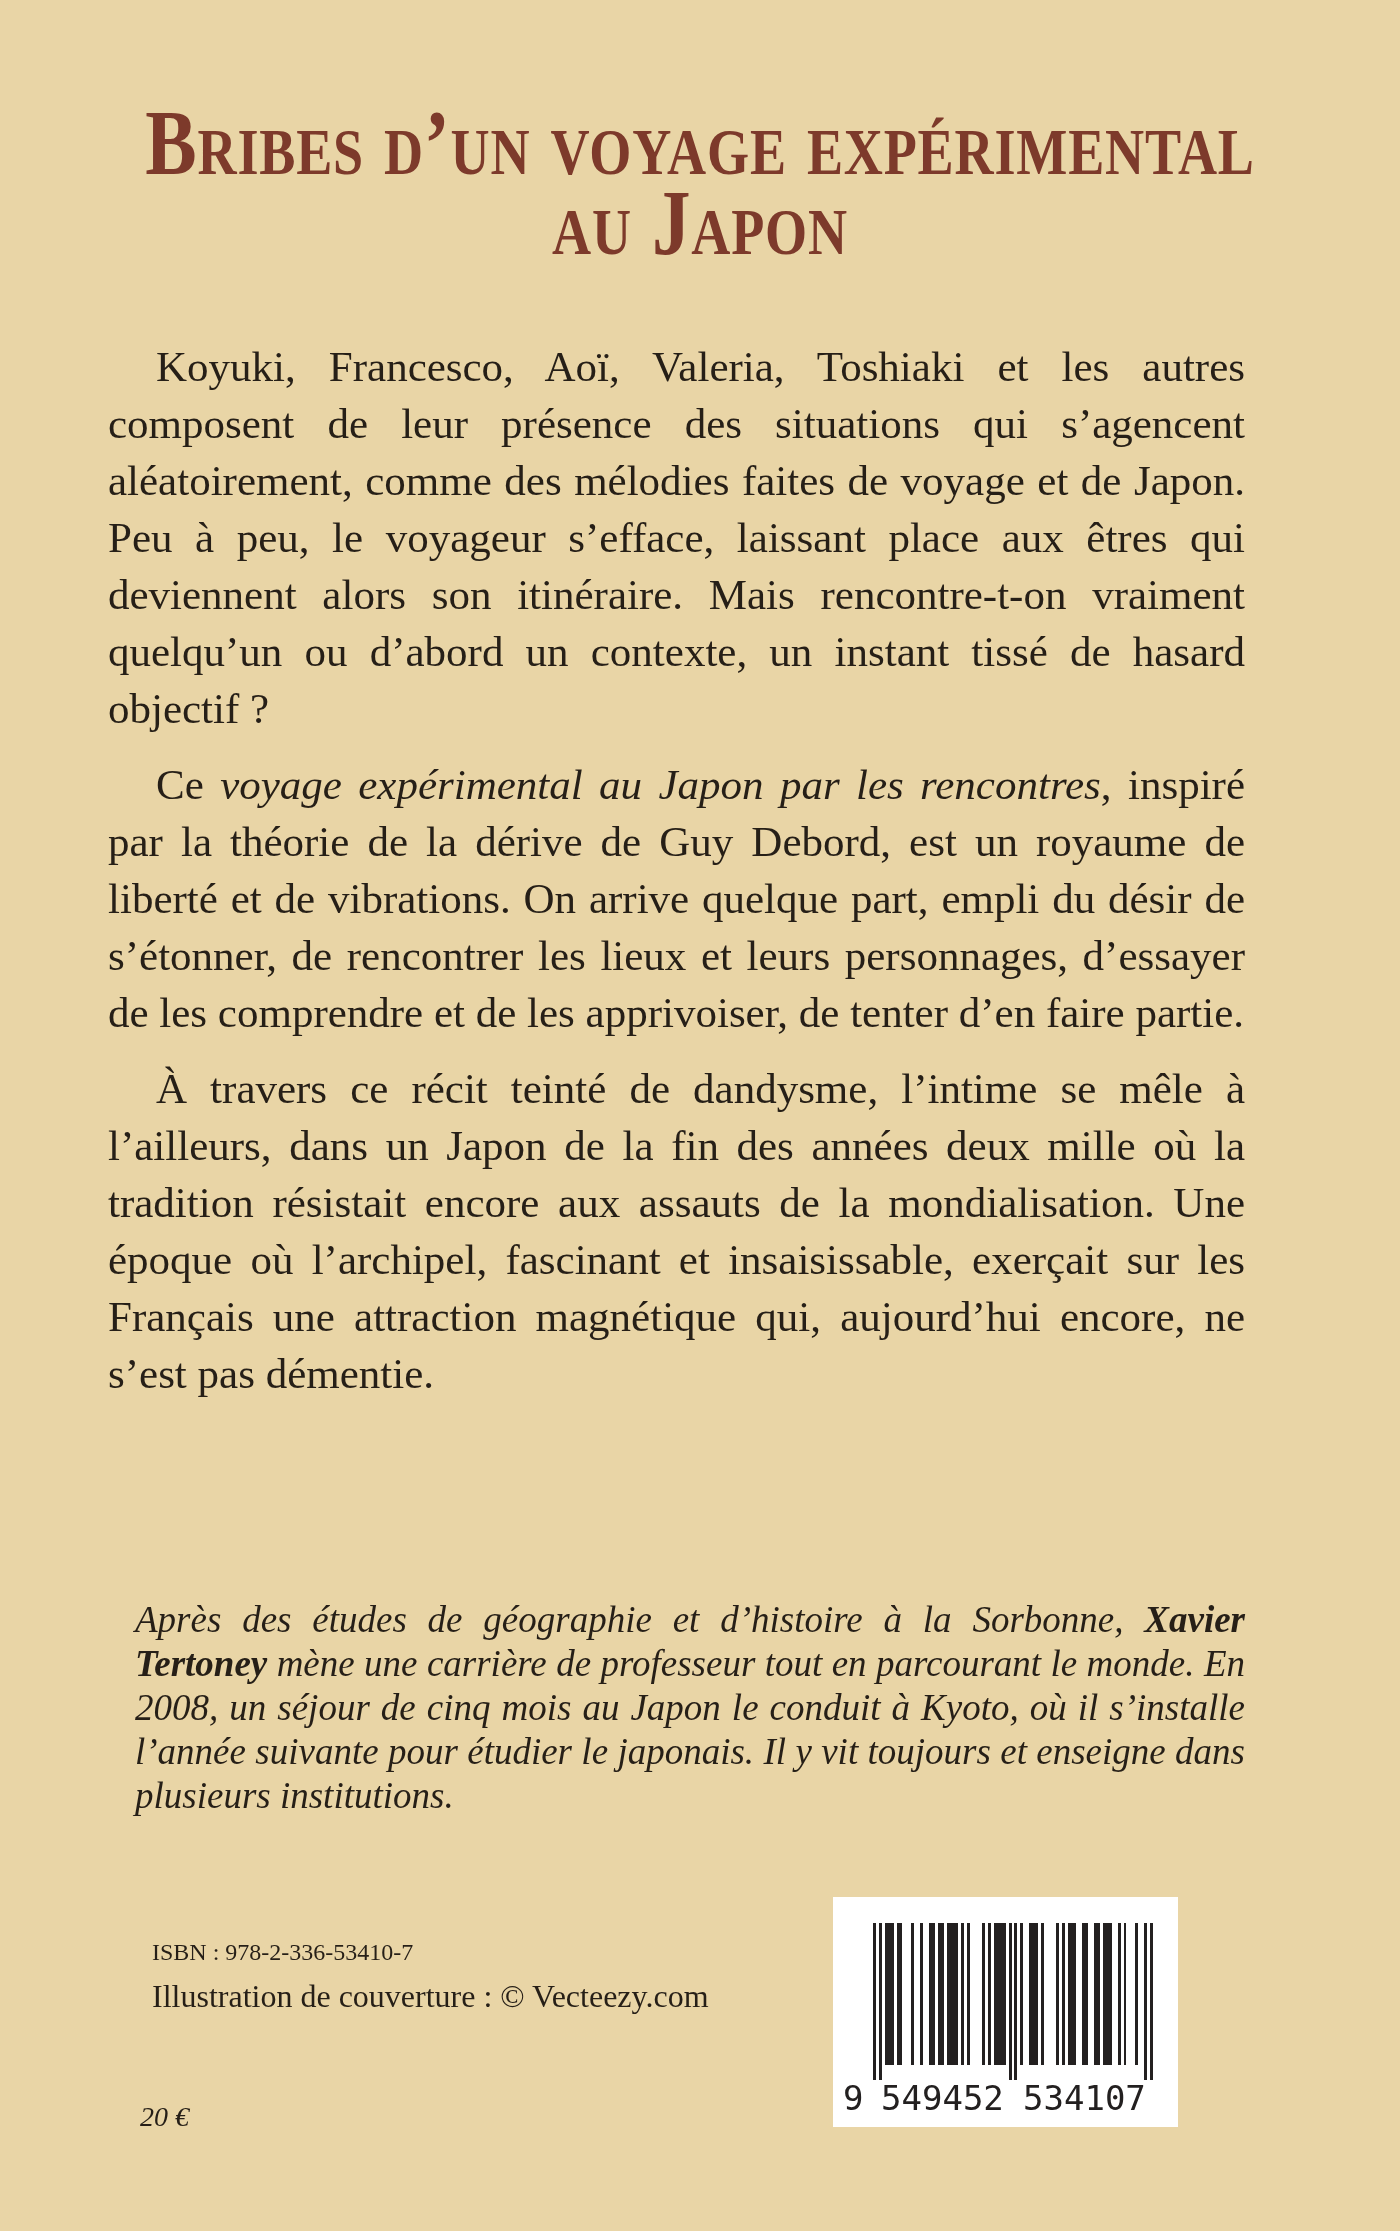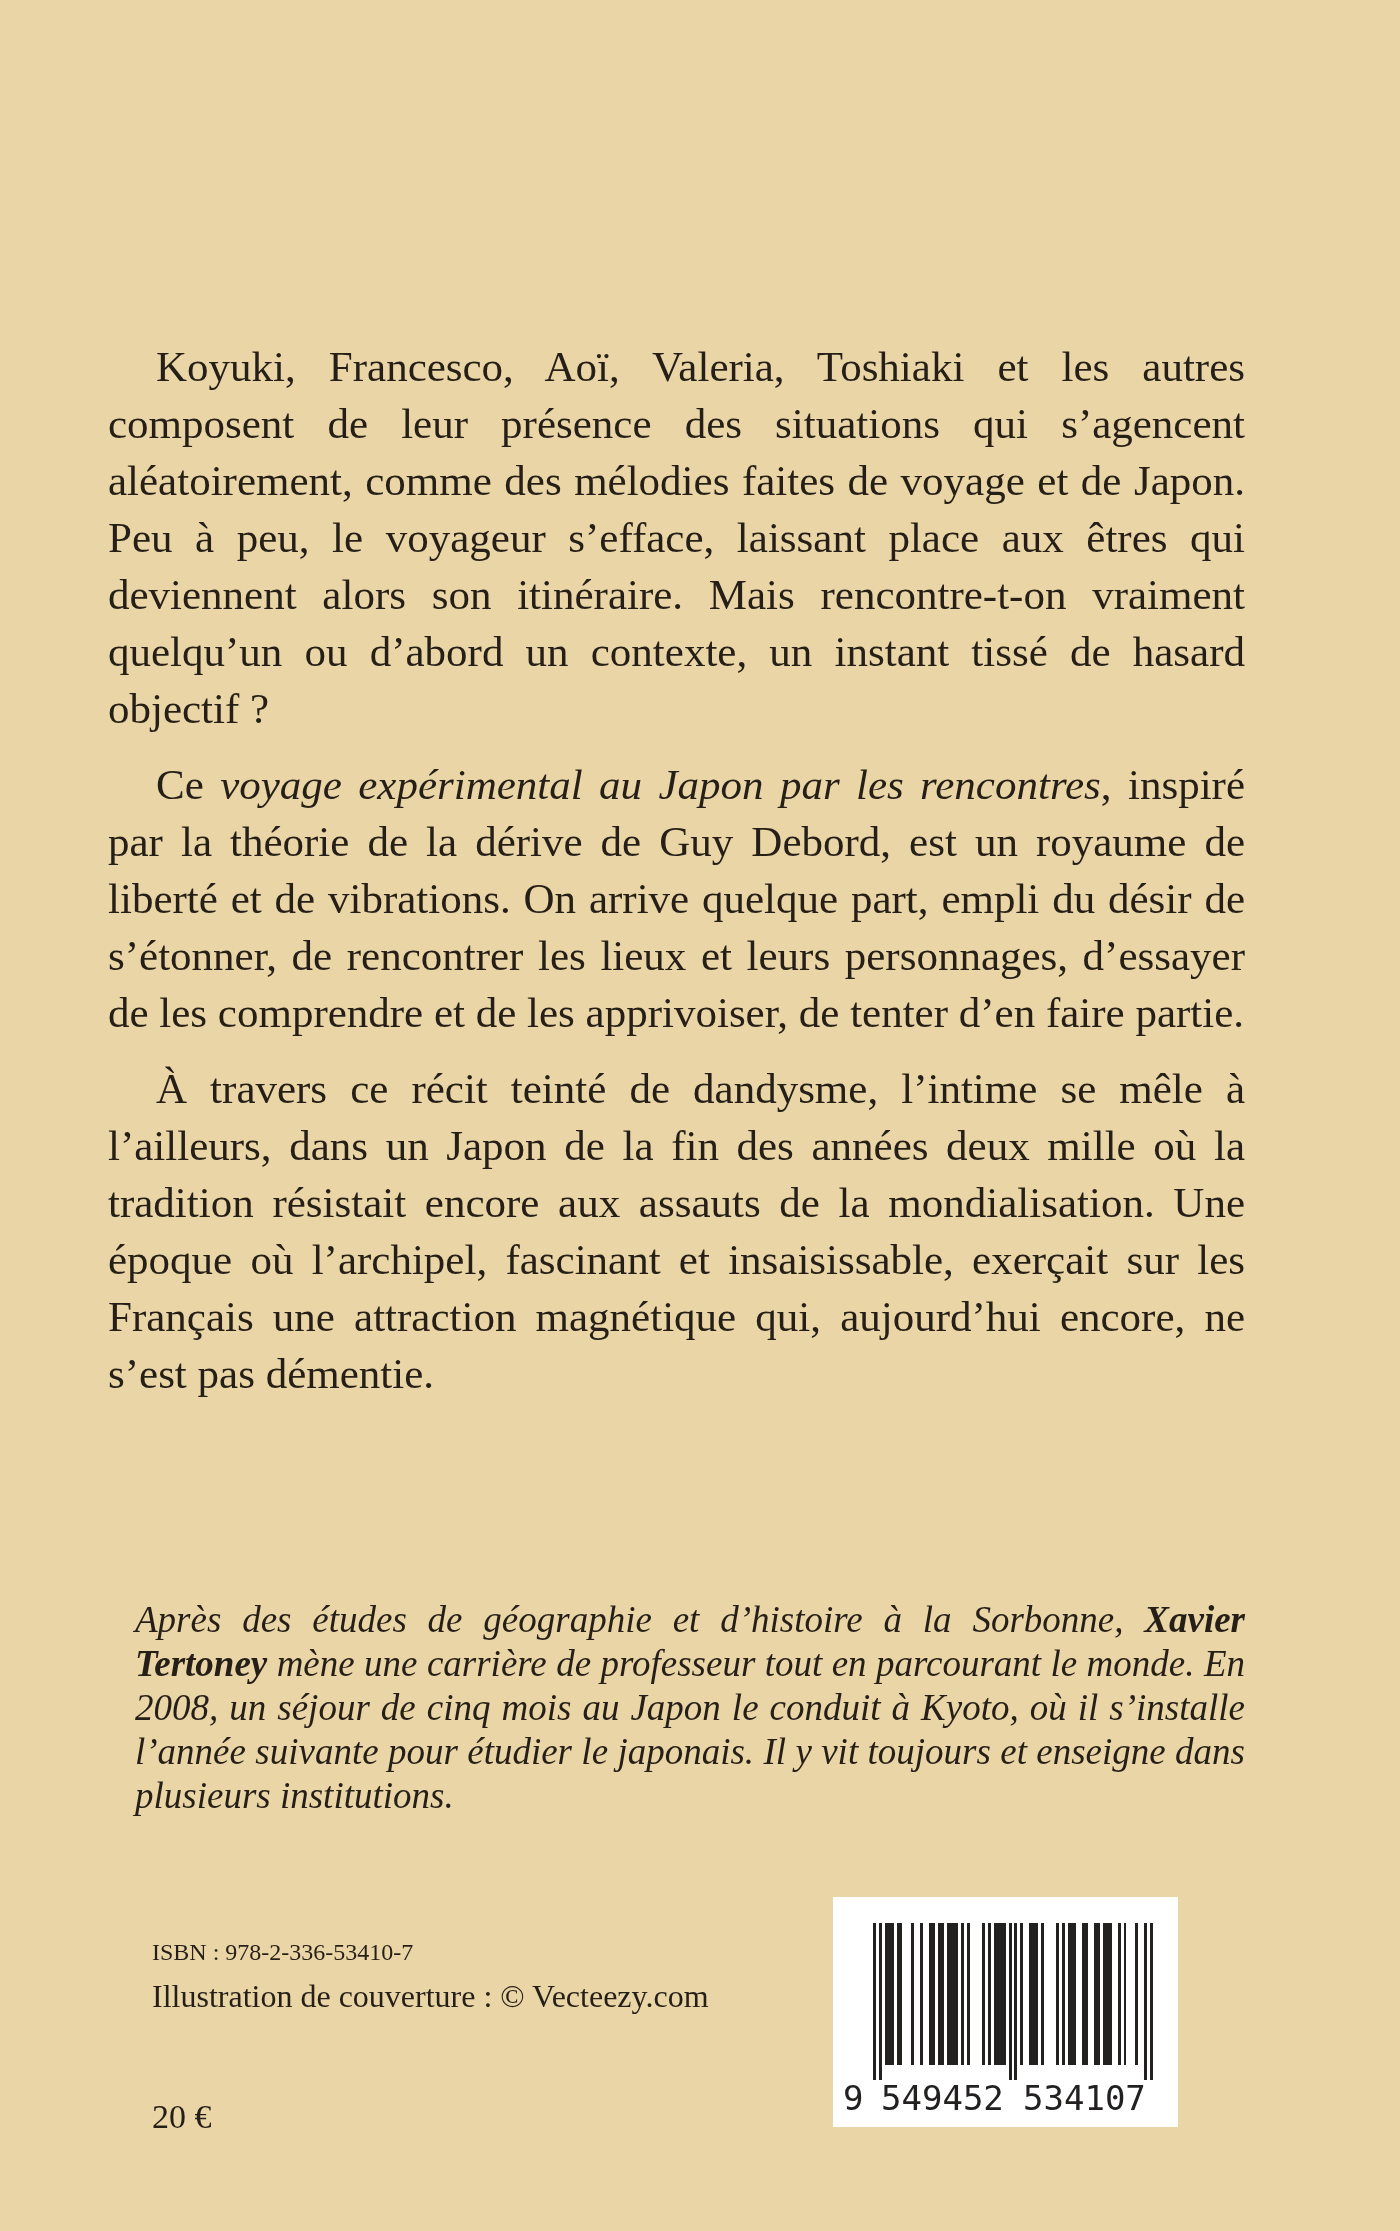--- a/index.html
+++ b/index.html
@@ -50,21 +50,21 @@
     font-style:italic;
     font-size:37px;line-height:44px;
     text-align:justify;
     margin-top:32px;
   }
   .bio p{margin:0;}
   .bio strong{font-weight:bold;}
   
   .credit{position:absolute;top:1978px;left:152px;font-size:32px;line-height:36px;}
   .isbn{position:absolute;top:1932px;left:152px;font-size:24px;line-height:40px;}
-  .price{position:absolute;top:2094px;left:152px;font-size:34px;line-height:46px;}
+  .price{position:absolute;top:2094px;left:140px;font-size:28px;line-height:46px;font-style:italic;}
   
   .barcode-box{
     position:absolute;left:833px;top:1897px;width:345px;height:230px;
     background:var(--paper);
   }
   .bars{
     position:absolute;left:40px;top:26px;width:280px;height:157px;
   }
   .bar{
     position:absolute;top:0;height:142px;background:var(--bar);
@@ -78,20 +78,26 @@
   }
   .bc-d9{left:10px;}
   .bc-left{left:48px;}
   .bc-right{left:184px;margin-left:6px;}
 </style>
 </head>
 <body>
 
 <div class="page">
 
+  <header class="title">
+    <h1>
+      <span class="tline">Bribes d’un voyage expérimental</span>
+      <span class="tline">au Japon</span>
+    </h1>
+  </header>
 
   <section class="synopsis">
     <p>Koyuki, Francesco, Aoï, Valeria, Toshiaki et les autres composent de leur présence des situations qui s’agencent aléatoirement, comme des mélodies faites de voyage et de Japon. Peu à peu, le voyageur s’efface, laissant place aux êtres qui deviennent alors son itinéraire. Mais rencontre-t-on vraiment quelqu’un ou d’abord un contexte, un instant tissé de hasard objectif ?</p>
     <p><span>Ce </span><em>voyage expérimental au Japon par les rencontres</em><span>, inspiré par la théorie de la dérive de Guy Debord, est un royaume de liberté et de vibrations. On arrive quelque part, empli du désir de s’étonner, de rencontrer les lieux et leurs personnages, d’essayer de les comprendre et de les apprivoiser, de tenter d’en faire partie.</span></p>
     <p>À travers ce récit teinté de dandysme, l’intime se mêle à l’ailleurs, dans un Japon de la fin des années deux mille où la tradition résistait encore aux assauts de la mondialisation. Une époque où l’archipel, fascinant et insaisissable, exerçait sur les Français une attraction magnétique qui, aujourd’hui encore, ne s’est pas démentie.</p>
   </section>
 
   <section class="bio">
     <p><span>Après des études de géographie et d’histoire à la Sorbonne, </span><strong>Xavier Tertoney</strong><span> mène une carrière de professeur tout en parcourant le monde. En 2008, un séjour de cinq mois au Japon le conduit à Kyoto, où il s’installe l’année suivante pour étudier le japonais. Il y vit toujours et enseigne dans plusieurs institutions.</span></p>
   </section>

